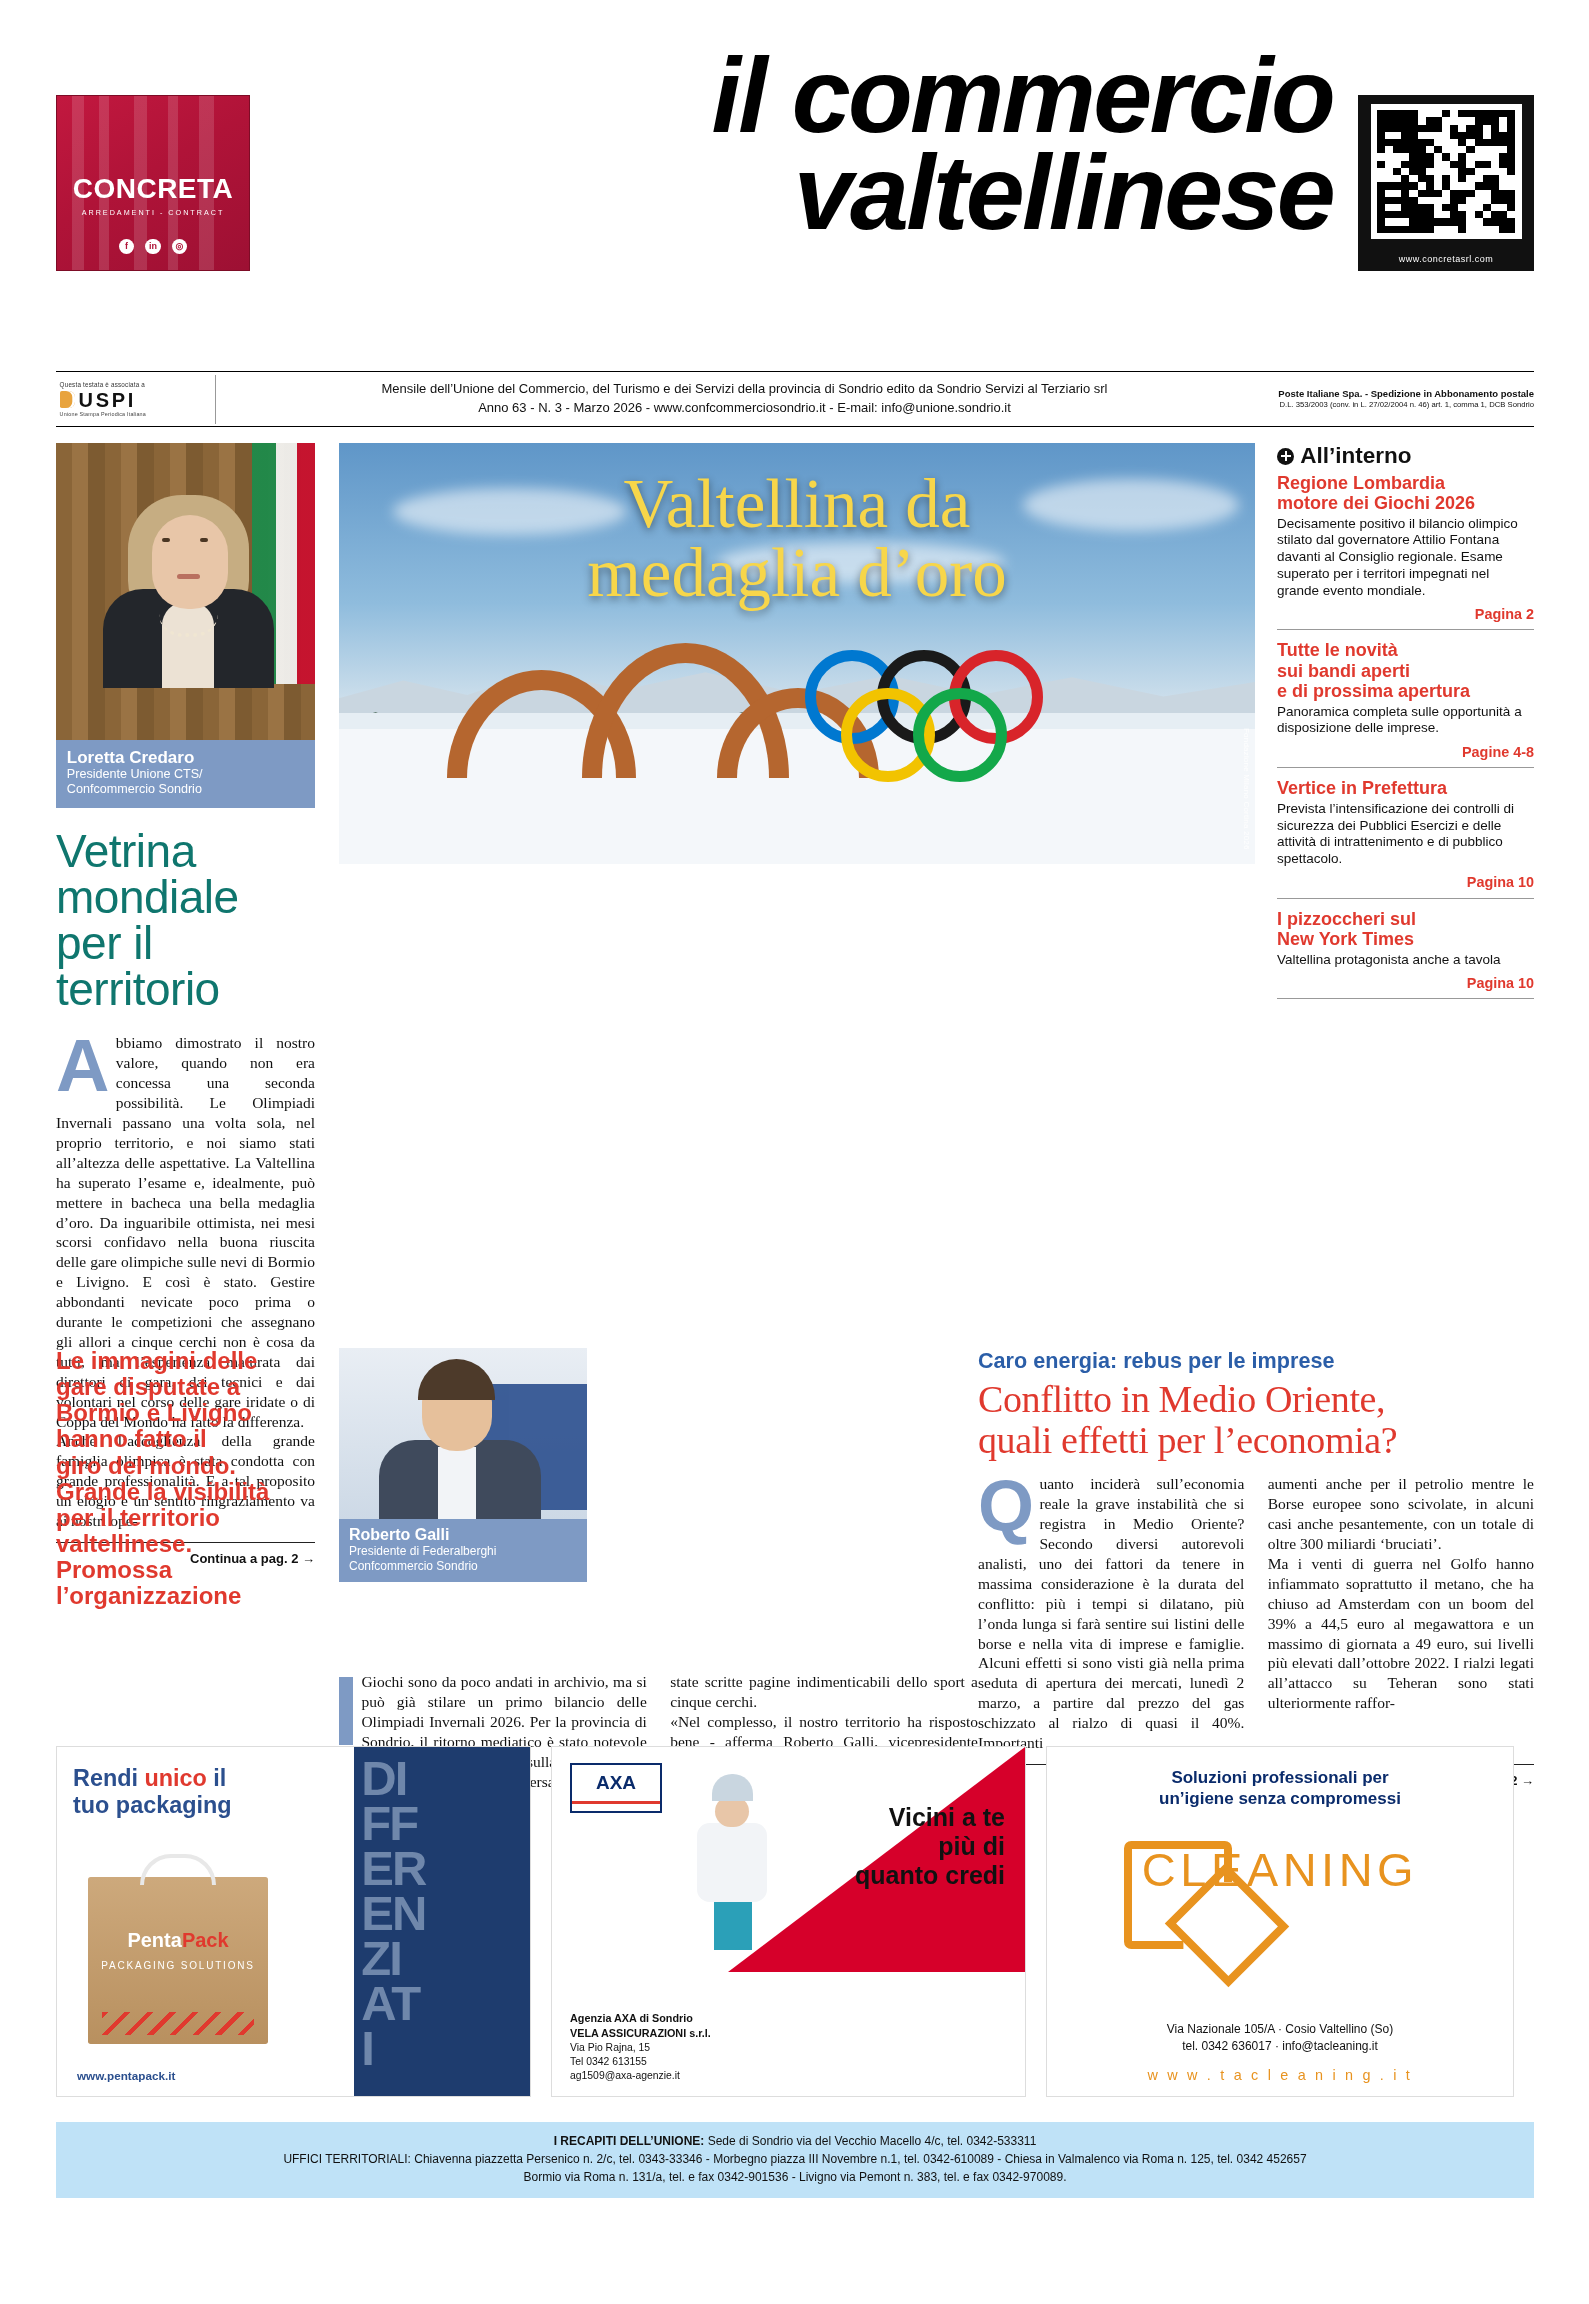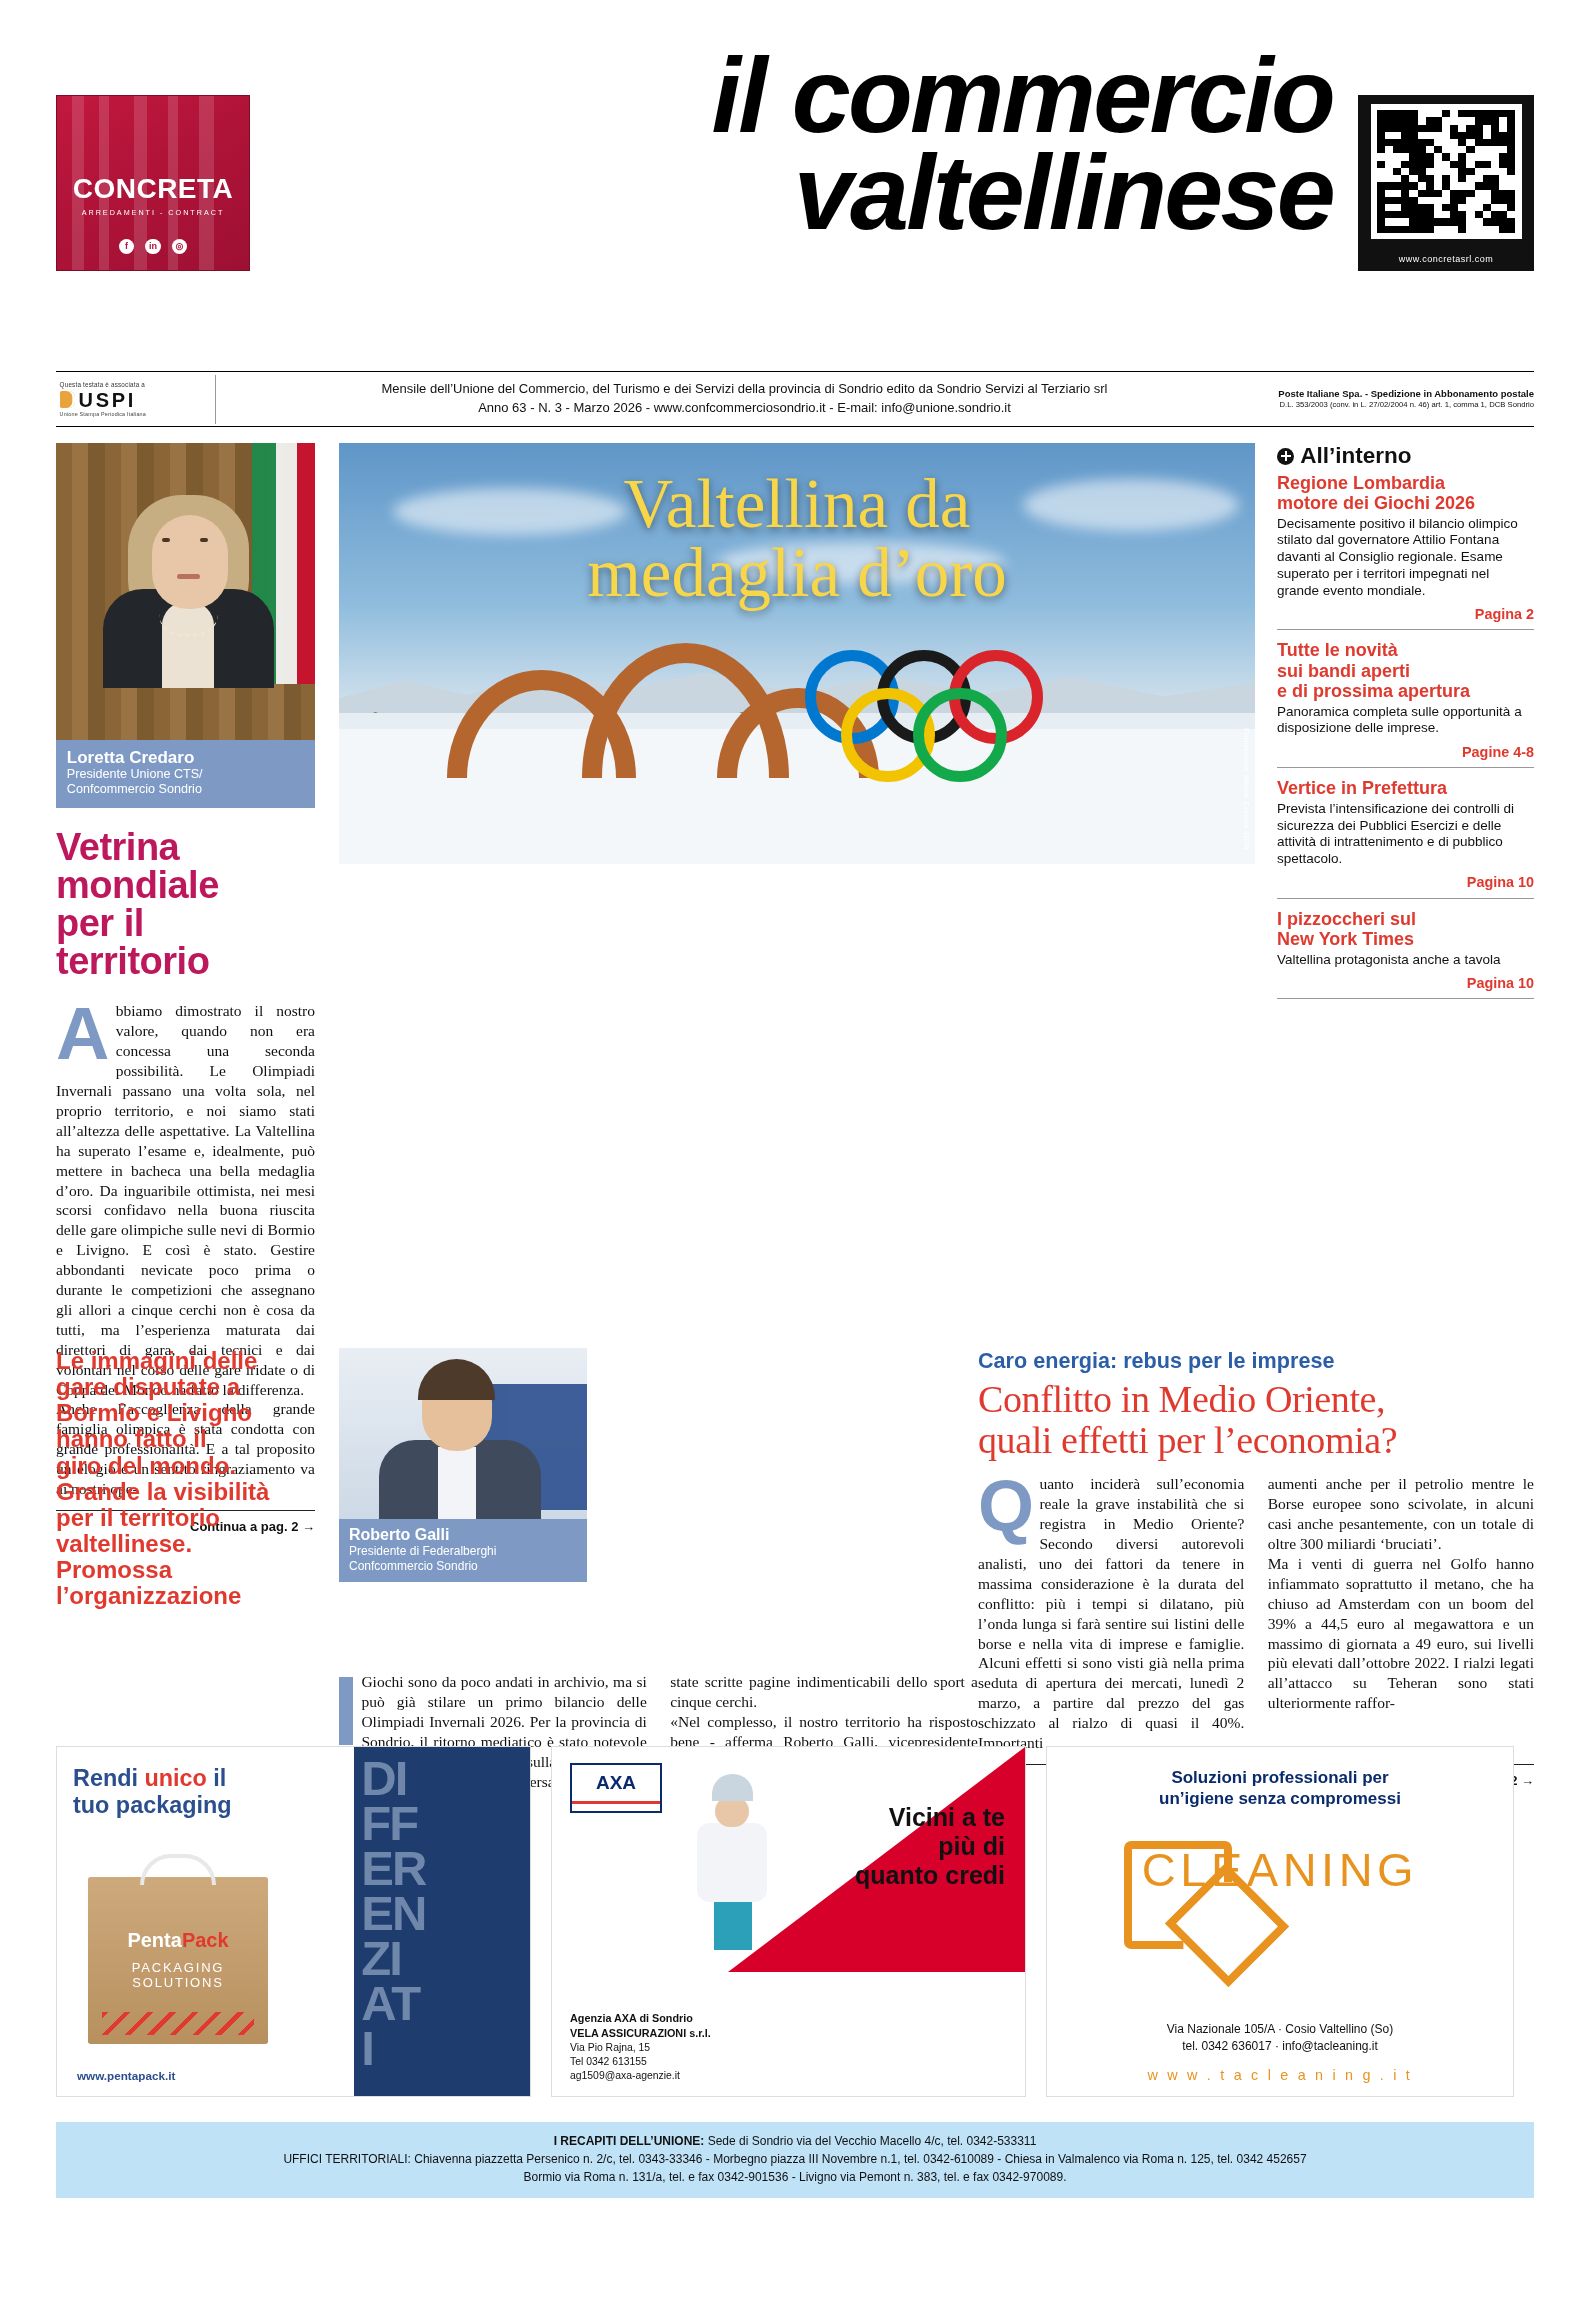--- a/index.html
+++ b/index.html
@@ -114,21 +114,21 @@
     background:#23262b; border-radius:40px 40px 0 0;}
   .portrait .blouse { position:absolute; left:59px; bottom:-3.6px; width:52px; height:86px;
     background:#ece2d4; border-radius:23.4px 23.4px 0 0;}
   .portrait .pearls { position:absolute; left:56px; bottom:47px; width:59px; height:23.4px;
     border-bottom:4.5px dotted #f0e6d2; border-radius:0 0 36px 36px;}
   .caption-bar { width:259px; background:#7e9ac4; color:#fff; padding:8px 10.8px 10px 10.8px; }
   .caption-name { font-size:17px; font-weight:700; line-height:1.12; }
   .caption-role { font-size:12.6px; line-height:1.22; font-weight:400; }
 
   .headline-red {
-    color:#be185d; font-size:38px; font-weight:700; line-height:1.0;
+    color:#0f766e; font-size:46px; font-weight:400; line-height:1.0;
     letter-spacing:-0.5px; margin-top:20px;
   }
   .artL { margin-top:21.6px; position:relative; }
   .artL p {
     font-family:"Liberation Serif", serif; font-size:15.5px; line-height:1.285;
     text-align:justify; color:#111; hyphens:auto;
   }
   .dropcap {
     float:left; font-family:"Liberation Sans", sans-serif; font-weight:700;
     font-size:74px; line-height:.78; color:#7e9ac4; margin:3.6px 6.3px 0 0;
@@ -226,21 +226,21 @@
   .ad { position:relative; overflow:hidden; }
   .ad1 { width:475px; background:#fff; border:0.9px solid #ddd; display:flex;}
   .ad1 .left { width:297px; position:relative; padding:18px 12.6px 0 16px;}
   .ad1 .t1 { font-size:23.4px; font-weight:700; color:#2b4f8e; line-height:1.15;}
   .ad1 .t1 em { font-style:normal; color:#e0392e;}
   .ad1 .bag { position:absolute; left:31px; bottom:52px; width:180px; height:167px;
               background:linear-gradient(180deg,#cda97c,#b8905f); border-radius:2.7px;}
   .ad1 .bag .handle{position:absolute;left:52px;top:-23.4px;width:76px;height:31px;border:4.5px solid #e8e8e8;border-bottom:none;border-radius:40px 40px 0 0;}
   .ad1 .bag .logo{position:absolute;left:0;right:0;top:52px;text-align:center;color:#fff;font-size:20px;font-weight:700;}
   .ad1 .bag .logo b{color:#e0392e;}
-  .ad1 .bag .sub{position:absolute;left:0;right:0;top:83px;text-align:center;color:#fff;font-size:13px;letter-spacing:1.8px;}
+  .ad1 .bag .sub{position:absolute;left:0;right:0;top:83px;text-align:center;color:#fff;font-size:10px;letter-spacing:1.8px;}
   .ad1 .bag .zig{position:absolute;left:14.4px;bottom:9px;right:14.4px;height:23.4px;
         background: repeating-linear-gradient(135deg,#e0392e 0 4.5px, transparent 4.5px 16px);}
   .ad1 .url{position:absolute;left:20px;bottom:14.4px;font-size:11.7px;font-weight:700;color:#2b4f8e;}
   .ad1 .right { width:176px; background:#1e3c6e; color:#fff; position:relative;}
   .ad1 .right .word{position:absolute;left:7.2px;top:9px;font-size:49px;font-weight:700;line-height:.92;letter-spacing:-1.8px;color:#6f87ab;}
 
   .ad2 { width:475px; background:#fff; border:0.9px solid #ddd;}
   .ad2 .axa { position:absolute; left:18px; top:16px; width:92px; height:50px; border:2.7px solid #0a2b6b;}
   .ad2 .axa b{position:absolute;left:0;right:0;top:7.2px;text-align:center;color:#0a2b6b;font-size:19px;font-weight:700;}
   .ad2 .axa i{position:absolute;left:0;bottom:7.2px;right:0;height:2.7px;background:#e0392e;}

